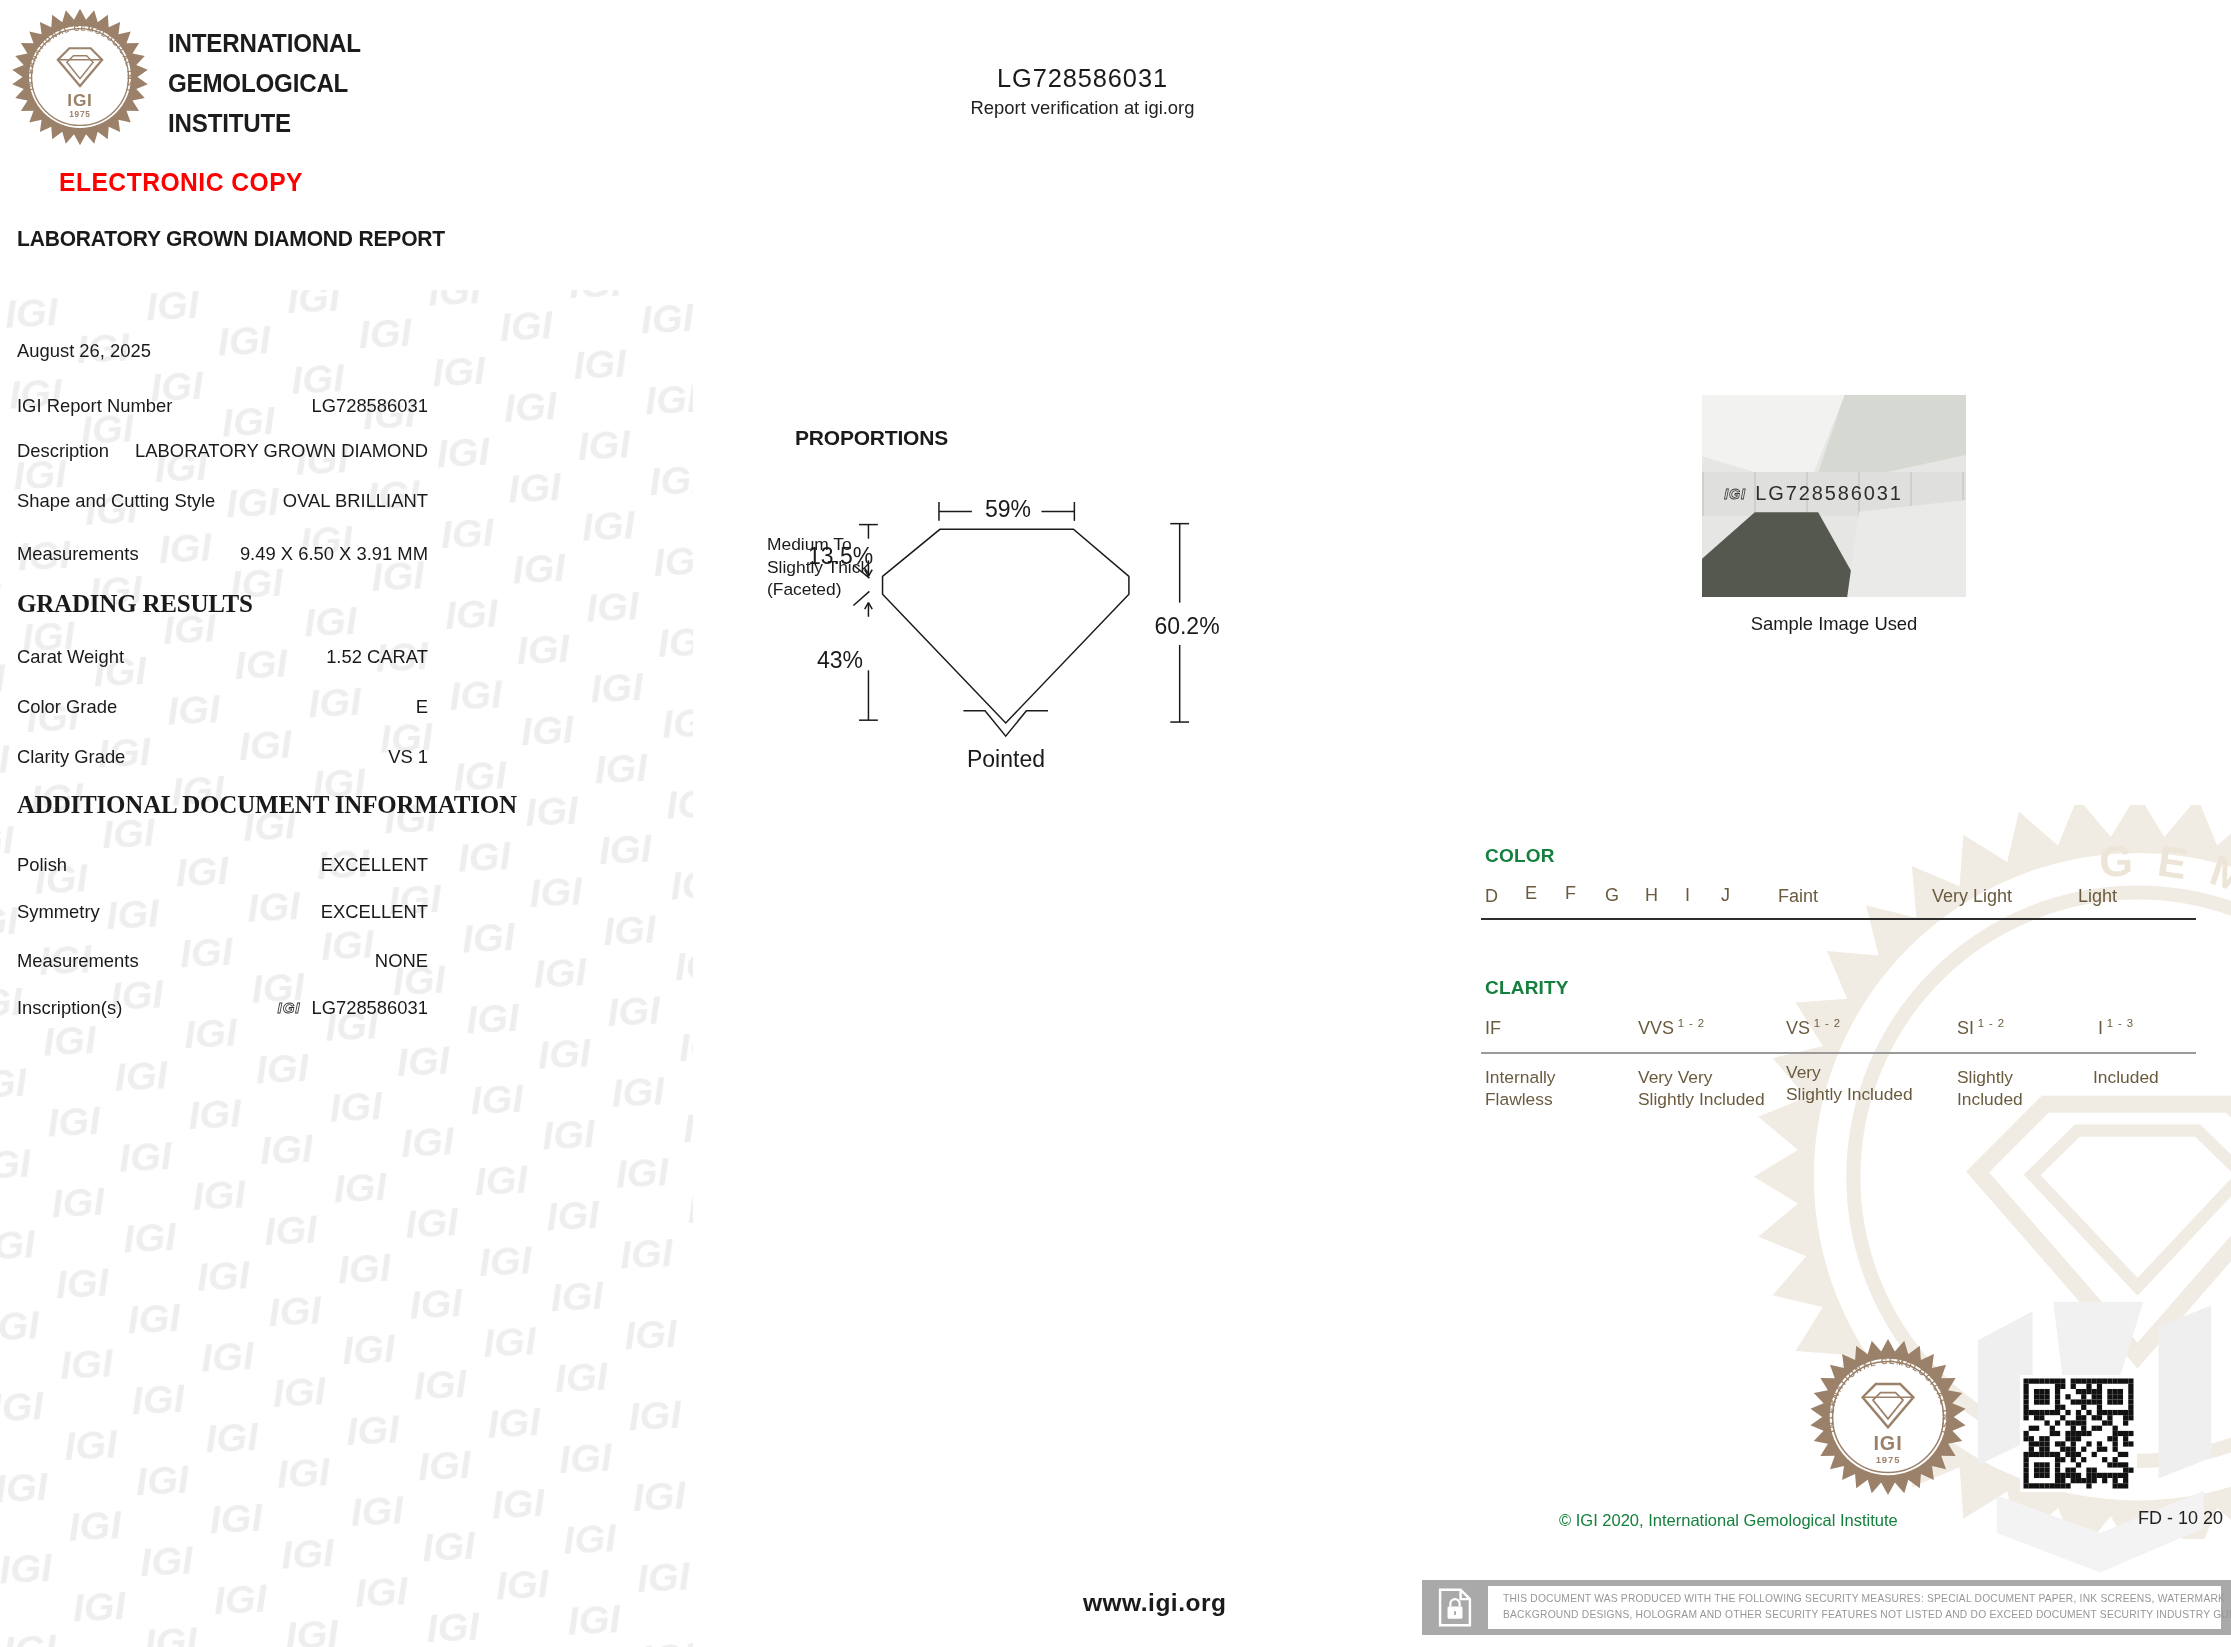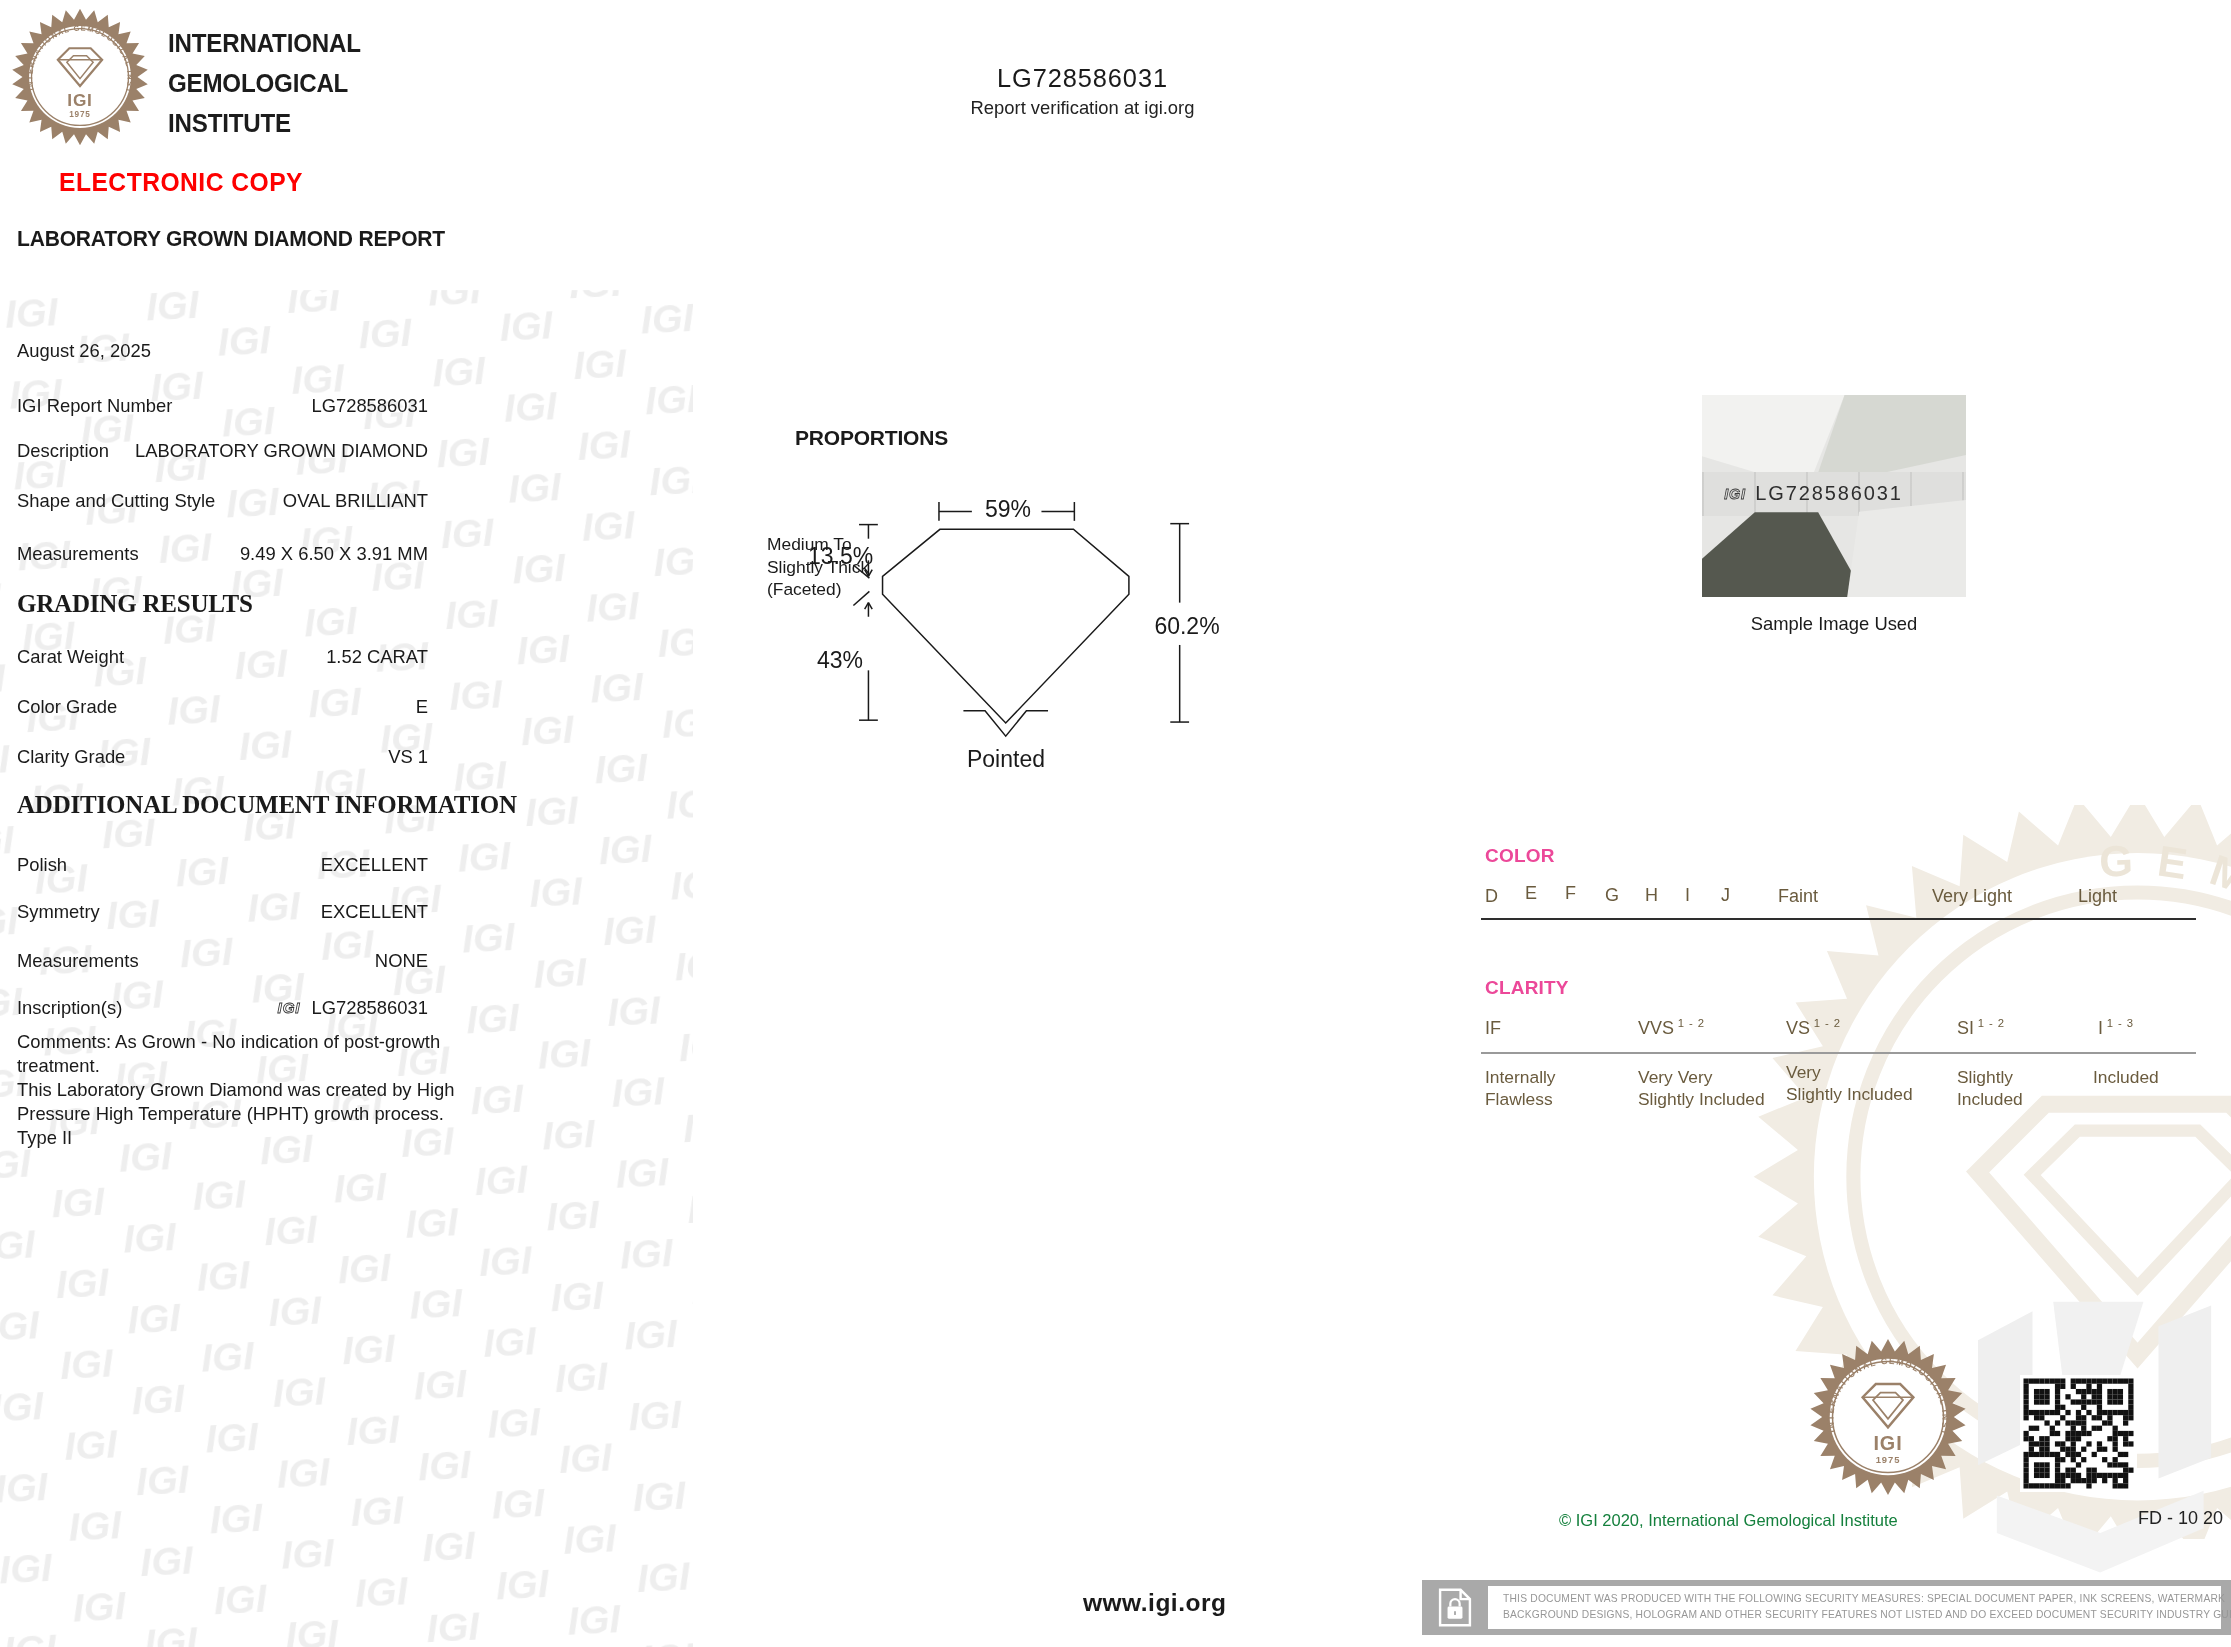--- a/index.html
+++ b/index.html
@@ -16,21 +16,21 @@
   .row .val{position:absolute;right:0;top:0;white-space:nowrap;text-align:right;}
   .sect{position:absolute;left:17px;font-weight:700;font-size:25px;letter-spacing:-0.2px;white-space:nowrap;font-family:Liberation Serif, serif;}
   .comments{position:absolute;left:17px;width:443px;font-size:18.4px;line-height:24px;}
   .prop-title{font-weight:700;font-size:21px;letter-spacing:-0.2px;}
   .dg-label{font-size:23px;white-space:nowrap;}
   .dg-center{text-align:center;}
   .girdle-label{font-size:17.4px;line-height:22.6px;}
   .photo{width:264px;height:202px;background:#e3e3e1;overflow:hidden;}
   .photo>div{position:absolute;}
   .caption{width:264px;text-align:center;font-size:18.4px;}
-  .col-head{font-weight:700;font-size:19px;color:#ec4899;letter-spacing:0.2px;}
+  .col-head{font-weight:700;font-size:19px;color:#15803d;letter-spacing:0.2px;}
   .scale-t{font-size:18px;color:#6a5b3e;white-space:nowrap;}
   .scale-sup{font-size:11.3px;color:#6a5b3e;position:relative;top:-6.6px;margin-left:3.8px;letter-spacing:0.9px;}
   .scale-lab{font-size:17.4px;color:#6a5b3e;line-height:21.7px;white-space:nowrap;}
   .hline{position:absolute;height:1.9px;}
   .copyright{font-size:16.5px;color:#15803d;white-space:nowrap;}
   .formno{font-size:18px;color:#222;white-space:nowrap;margin-left:8px;}
   .website{font-weight:700;font-size:24.5px;letter-spacing:0.5px;}
   .secbar{background:#a9a9a9;}
   .secinset{position:absolute;left:66px;top:5.6px;width:733px;height:43px;background:#fff;}
   .secline{font-size:10.4px;color:#979797;letter-spacing:0.2px;line-height:16px;white-space:nowrap;transform:scaleX(.99);transform-origin:left top;}
@@ -156,27 +156,20 @@
   <div class="row" style="top:997px">
     <span class="lbl">Inscription(s)</span>
     <span class="val">
       <svg width="34" height="18" viewBox="0 0 36 19" style="vertical-align:-2.8px;font-size:19.5px">
         <text x="18" y="15" text-anchor="middle" font-size="16" font-weight="bold" font-style="italic" fill="none" stroke="#333" stroke-width="0.9" letter-spacing="1">IGI</text>
       </svg>
       <span>LG728586031</span>
     </span>
   </div>
 
-  <div class="comments" style="top:1030px">
-    <div>Comments: As Grown - No indication of post-growth</div>
-    <div>treatment.</div>
-    <div>This Laboratory Grown Diamond was created by High</div>
-    <div>Pressure High Temperature (HPHT) growth process.</div>
-    <div>Type II</div>
-  </div>
 
   <div class="abs prop-title" style="left:795px;top:426px">PROPORTIONS</div>
 
   <svg class="abs" style="left:725px;top:471px" width="537" height="315" fill="none" stroke="#1a1a1a" stroke-width="1.6" viewBox="0 0 570 335">
 
     <line x1="227" y1="33" x2="227" y2="53"></line>
     <line x1="371" y1="33" x2="371" y2="53"></line>
     <line x1="227" y1="43" x2="262" y2="43"></line>
     <line x1="336" y1="43" x2="371" y2="43"></line>
 

